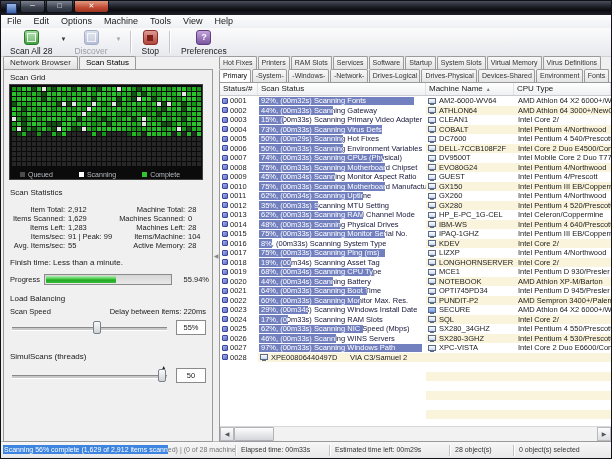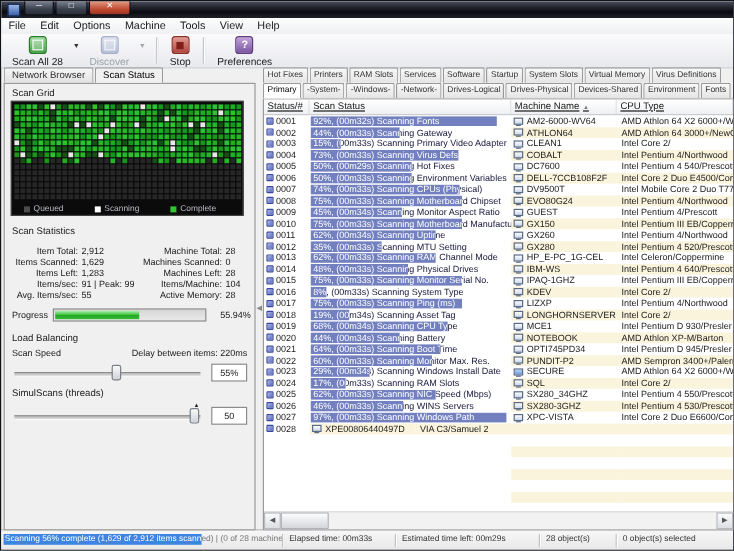--- a/index.html
+++ b/index.html
@@ -97,21 +97,21 @@
   .rtabs{position:absolute;left:218px;right:1px;height:13px;display:flex;font-size:7px;}
   .rtabs.row1{top:55px;} .rtabs.row2{top:68px;}
   .rtab{padding:1px 3px;background:linear-gradient(#f8f8f8,#e4e4e4);border:1px solid #9a9a9a;
     border-bottom:none;border-radius:2px 2px 0 0;margin-right:1px;white-space:nowrap;
     overflow:hidden;color:#333;line-height:10px;}
   .rtab.active{background:#fff;color:#000;position:relative;z-index:3;}
   
   .list-panel{position:absolute;top:81px;left:218px;width:393px;height:360px;background:#fff;
     border:1px solid #9a9a9a;box-sizing:border-box;z-index:2;display:flex;flex-direction:column;}
   .lheader{display:flex;height:12px;background:linear-gradient(#ffffff,#eef0f2);
-    border-bottom:1px solid #c9cbd0;font-size:8px;flex:none;text-decoration:underline;}
+    border-bottom:1px solid #c9cbd0;font-size:8px;flex:none;}
   .hcell{border-right:1px solid #e0e2e6;padding-left:3px;line-height:12px;white-space:nowrap;
     overflow:hidden;box-sizing:border-box;}
   .h-num{width:38px;} .h-status{width:168px;} .h-machine{width:88px;} .h-cpu{flex:1;}
   .sort-arrow{font-size:5px;color:#7a7a7a;margin-left:3px;}
   .rows{flex:1;overflow:hidden;position:relative;}
   .trow{display:flex;height:9.5px;align-items:stretch;}
   .c-num{width:38px;flex:none;display:flex;align-items:center;gap:2px;padding-left:2px;
     font-size:7.5px;box-sizing:border-box;color:#222;}
   .led{width:6px;height:6px;flex:none;background:linear-gradient(135deg,#aab4ea,#5e6cc0);
     border:1px solid #39489e;border-radius:1px;box-sizing:border-box;}
@@ -878,20 +878,21 @@
             <span class="sl">Items/Machine:</span>
             <span class="sv">104</span>
           </span>
           <span class="sline">
             <span class="sl">Active Memory:</span>
             <span class="sv">28</span>
           </span>
         </div>
     </div>
 
+    <div class="finish-line">Finish time: Less than a minute.</div>
 
     <div class="progress-row">
       <span class="progress-label">Progress</span>
       <span class="progress-track">
         <span class="progress-fill" style="width: 55.94%;"></span>
       </span>
       <span class="progress-val">55.94%</span>
     </div>
 
     <div class="lb-title">Load Balancing</div>
@@ -900,21 +901,21 @@
       <span>Delay between items: 220ms</span>
     </div>
     <div class="slider-row">
       <span class="slider">
         <span class="groove"></span>
         <span class="thumb" id="thumb1" style="left: calc(55% - 4px);"></span>
       </span>
       <span class="slider-val">55%</span>
     </div>
 
-    <div class="lb-title" style="margin-top:4px;">SimulScans (threads)</div>
+    <div class="lb-title" style="margin-top:16px;">SimulScans (threads)</div>
     <div class="slider-row" style="margin-top:6px;">
       <span class="slider">
         <span class="groove"></span>
         <span class="tick" id="tick2" style="left: calc(97% - 3px);">▲</span>
         <span class="thumb" id="thumb2" style="left: calc(97% - 6px);"></span>
       </span>
       <span class="slider-val">50</span>
     </div>
   </div>
 

